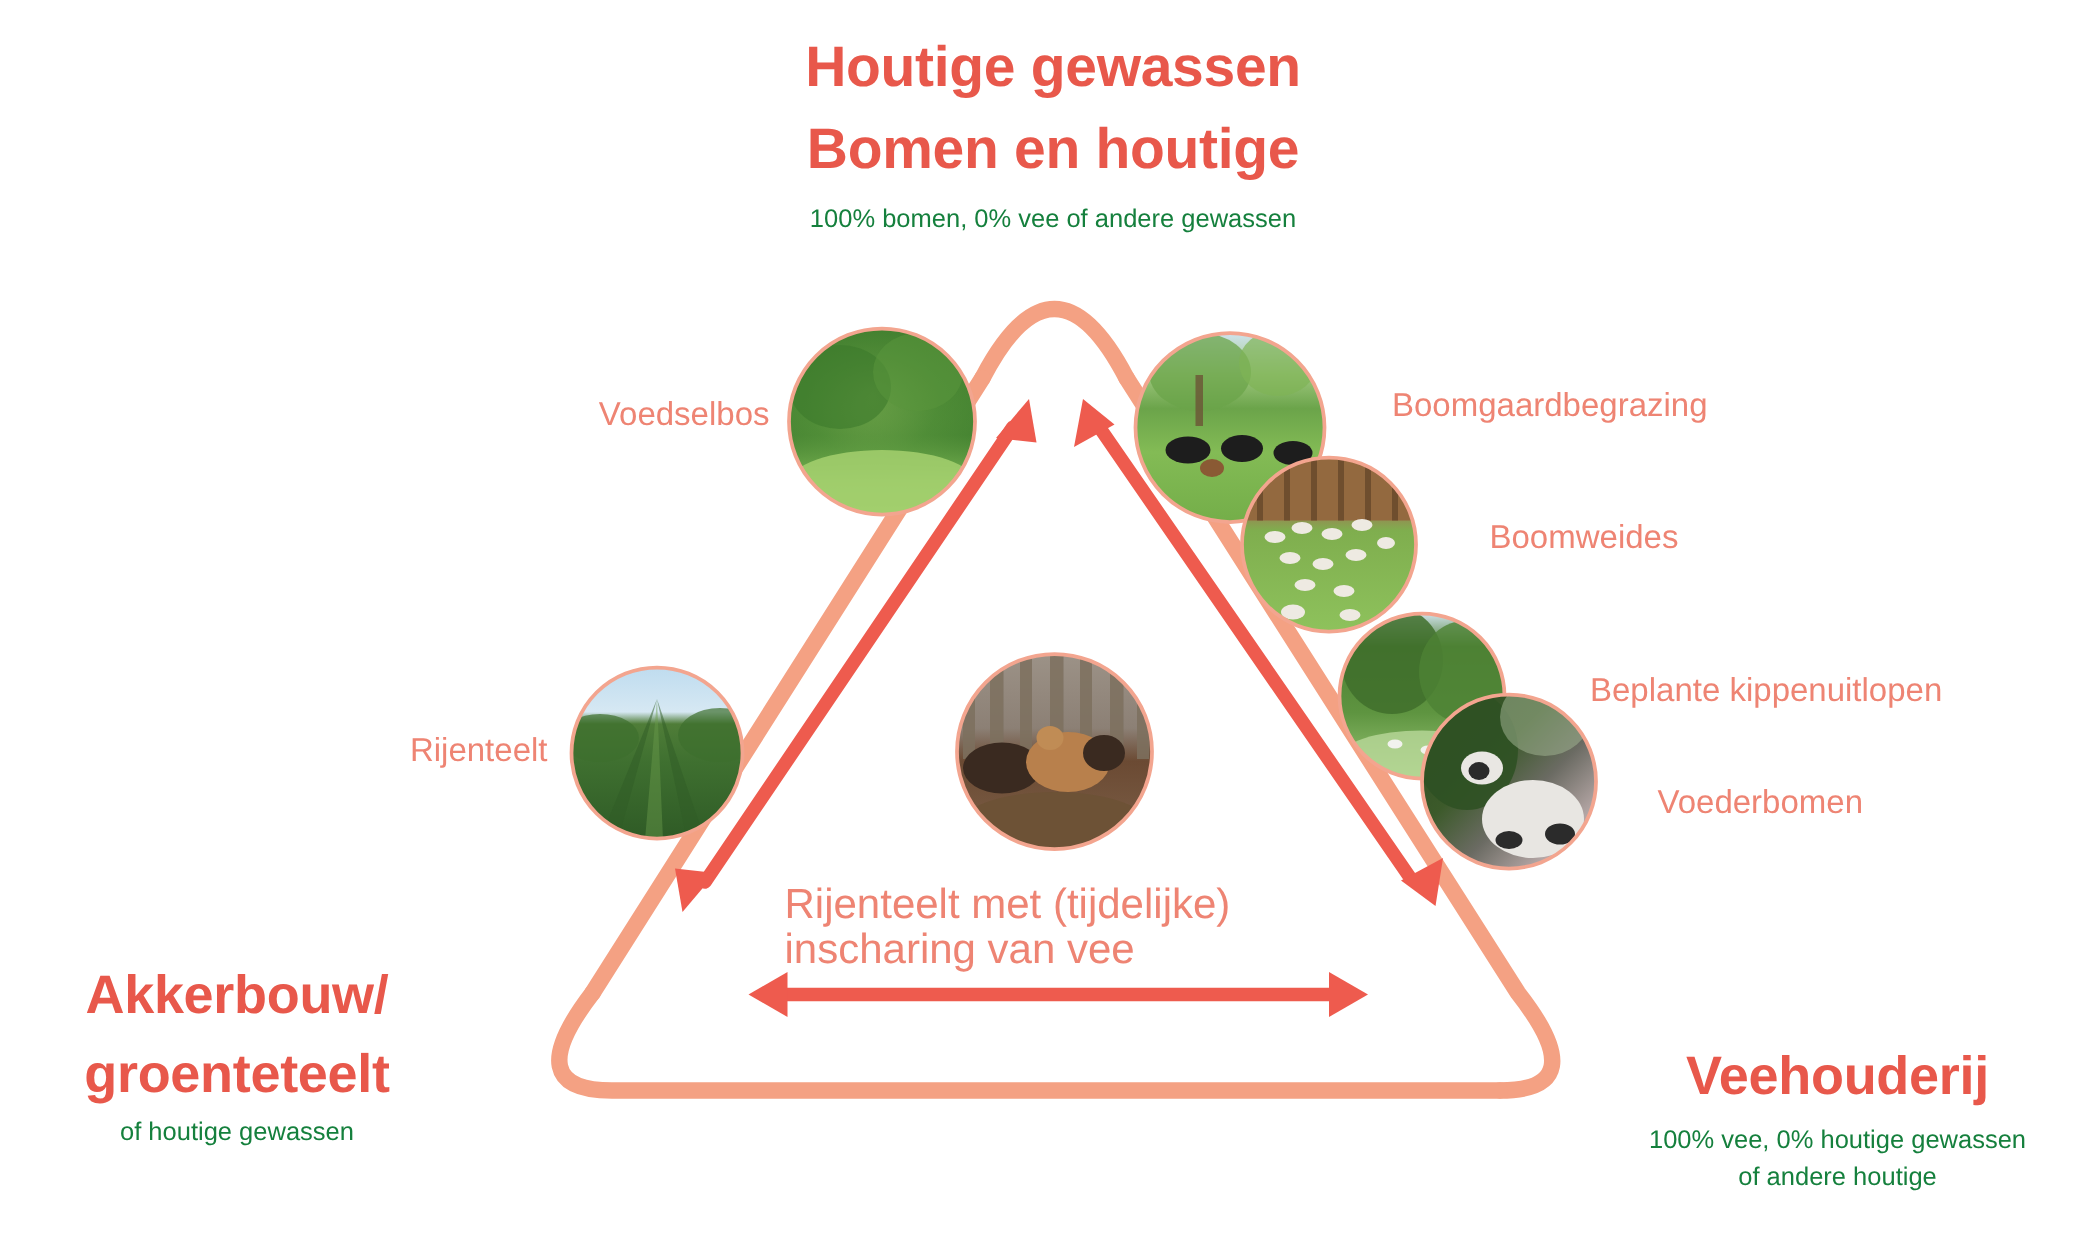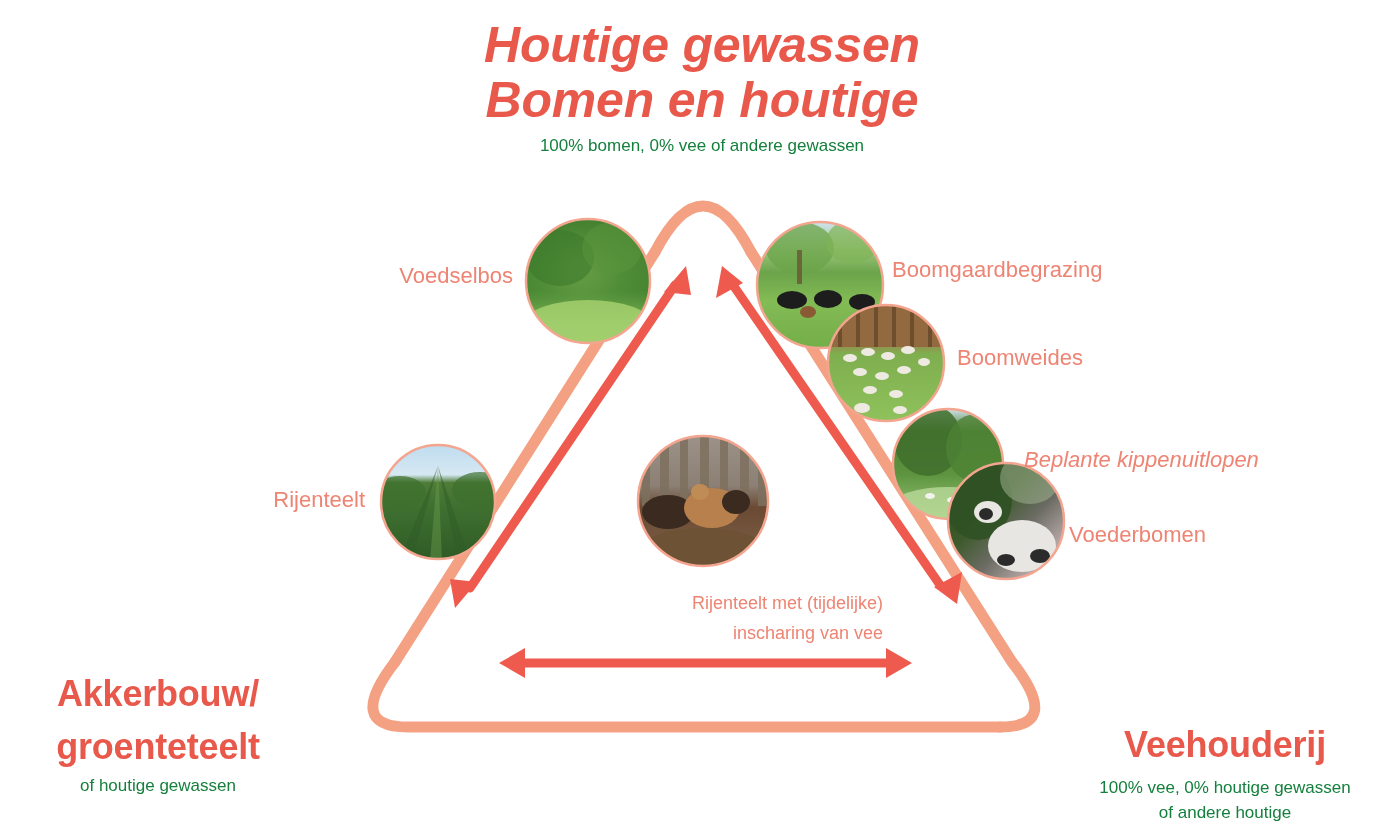--- a/index.html
+++ b/index.html
@@ -22,44 +22,44 @@
     letter-spacing:-0.2px;
   }
   .corner .sub{
     color:#15803d;
     font-size:17px;
     line-height:25px;
     margin-top:4px;
   }
 
   #apex{left:397px;top:18px;width:610px;}
-  #apex .ttl{font-size:50px;line-height:55px;font-style:italic;}
+  #apex .ttl{font-size:38px;line-height:55px;}
   #apex .sub{margin-top:5px;}
 
-  #bl{left:8px;top:636px;width:300px;margin-top:31px;}
+  #bl{left:8px;top:636px;width:300px;}
   #bl .ttl{font-size:36px;line-height:53px;}
 
   #br{left:1060px;top:690px;width:330px;}
-  #br .ttl{font-size:36px;line-height:53px;margin-top:28px;}
+  #br .ttl{font-size:36px;line-height:53px;}
 
   
   .nlabel{
     position:absolute;
     color:#EE8473;
     font-size:22px;
     line-height:28px;
     white-space:nowrap;
   }
-  .nlabel.right{text-align:left;}
+  .nlabel.right{text-align:left;margin-left:36px;}
   .nlabel.left{text-align:right;}
 
   
   #caption{
     position:absolute;left:523px;top:588px;width:360px;
-    text-align:right;color:#EE8473;font-size:18px;line-height:30px;
+    text-align:left;color:#EE8473;font-size:28px;line-height:30px;
   }
 </style>
 </head>
 <body>
 
 <div id="stage">
 
   <svg id="art" viewBox="0 0 1395 839">
     <defs>
 
@@ -314,21 +314,21 @@
   </div>
 
   <div class="nlabel left" style="left:160px;top:486px;width:205px;">Rijenteelt</div>
 
   <div class="nlabel left" style="left:258px;top:262px;width:255px;">Voedselbos</div>
 
   <div class="nlabel right" style="left:892px;top:256px;">Boomgaardbegrazing</div>
 
   <div class="nlabel right" style="left:957px;top:344px;">Boomweides</div>
 
-  <div class="nlabel right" style="left:1024px;top:446px;font-style:italic;">Beplante kippenuitlopen</div>
+  <div class="nlabel right" style="left:1024px;top:446px;">Beplante kippenuitlopen</div>
 
   <div class="nlabel right" style="left:1069px;top:521px;">Voederbomen</div>
 
   <div id="caption">
     <div>Rijenteelt met (tijdelijke)</div>
     <div>inscharing van vee</div>
   </div>
 
 </div>
 

